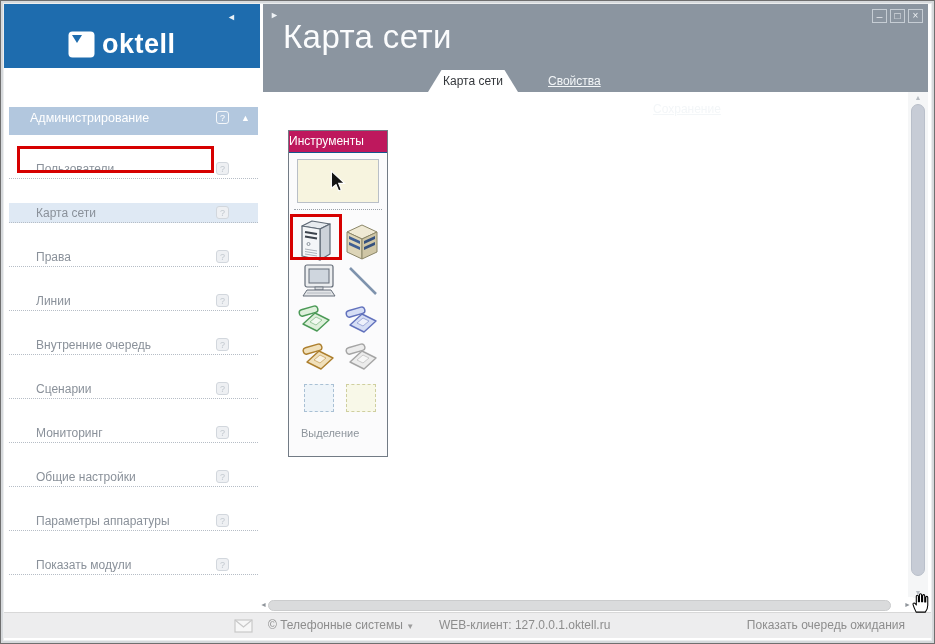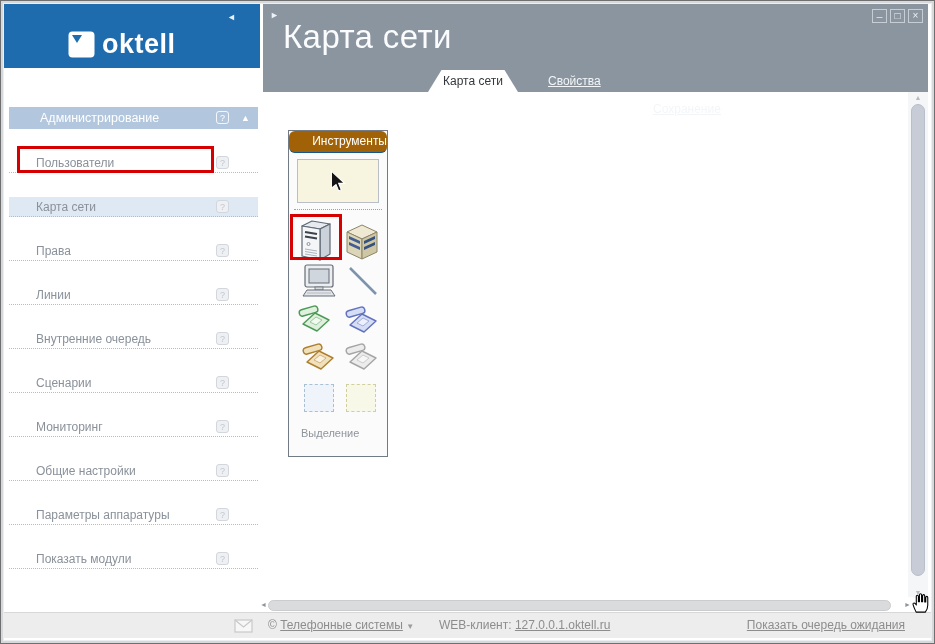--- a/index.html
+++ b/index.html
@@ -18,33 +18,33 @@
   .win-btn{width:15px;height:14px;border:1px solid #c6cdd4;color:#eef1f4;font-size:10px;line-height:11px;text-align:center;cursor:default;}
   .win-btn.min span{position:relative;top:-3px;}
   .tabstrip{position:absolute;left:0;bottom:0;width:100%;height:22px;}
   .tab-active{position:absolute;left:165px;bottom:0;width:90px;height:22px;background:#fff;
     clip-path:polygon(15% 0,85% 0,100% 100%,0 100%);color:#34373b;font-size:12px;text-align:center;line-height:23px;}
   .tab-link{position:absolute;top:4px;color:#f3f6f8;font-size:12px;text-decoration:underline;cursor:pointer;}
   .tab-link.l1{left:285px;}
   .tab-link.l2{left:390px;margin-top:28px;}
   
   .sidebar{position:absolute;left:9px;top:107px;width:249px;}
-  .sb-header{position:relative;height:22px;background:#b2c7de;color:#fff;font-size:12.5px;line-height:22px;padding-left:31px;}
+  .sb-header{position:relative;height:28px;background:#b2c7de;color:#fff;font-size:12.5px;line-height:22px;padding-left:21px;}
   .sb-help{position:absolute;right:29px;top:4px;width:13px;height:13px;border:1px solid rgba(255,255,255,.85);border-radius:3px;
     color:#fff;font-size:9px;line-height:12px;text-align:center;}
   .sb-caret{position:absolute;right:8px;top:5px;color:#fff;font-size:9px;line-height:12px;}
   .srow{position:relative;height:20px;border-bottom:1px dotted #b6bdc6;font-size:12px;color:#8a919a;line-height:20px;padding-left:27px;cursor:pointer;margin-top:24px;}
   .srow.selected{background:#dfe9f4;}
   .qbadge{position:absolute;right:29px;top:3px;width:13px;height:13px;background:#eef0f3;border:1px solid #d2d7dd;border-radius:3px;
     color:#c2c8cf;font-size:9px;line-height:12px;text-align:center;}
   .redbox{position:absolute;border:3px solid #d60000;background:transparent;pointer-events:none;z-index:5;}
   .redbox.sb{left:8px;top:39px;width:197px;height:27px;}
   
   .toolbox{position:absolute;left:288px;top:130px;width:100px;height:327px;background:#fbfbfc;border:1px solid #727b85;}
-  .tb-title{height:22px;background:#a16207;border-bottom:1px solid #14568f;color:#fff;font-size:12px;line-height:21px;text-align:right;border-radius:6px;}
+  .tb-title{height:22px;background:#be185d;border-bottom:1px solid #14568f;color:#fff;font-size:12px;line-height:21px;text-align:left;}
   .cursor-box{position:absolute;left:8px;top:28px;width:82px;height:44px;background:#f7f4df;border:1px solid #b9bfc7;
     display:flex;align-items:center;justify-content:center;cursor:pointer;}
   .tb-sep{position:absolute;left:5px;top:78px;width:88px;border-top:1px dotted #9aa1a8;}
   .tool{position:absolute;cursor:pointer;line-height:0;}
   .redbox.tb{left:1px;top:83px;width:52px;height:46px;}
   .dash-area{width:30px;height:28px;cursor:pointer;}
   .dash-area.blue{border:1px dashed #a9c0d4;background:#eef4f9;}
   .dash-area.yellow{border:1px dashed #cfcf9f;background:#f8f8e8;}
   .tb-footer{position:absolute;left:12px;top:296px;font-size:11px;color:#8e959c;}
   
@@ -62,21 +62,21 @@
   .hscroll .arr.right{right:2px;}
   .hthumb{position:absolute;left:10px;top:3px;width:623px;height:11px;background:#dadbdc;border:1px solid #cbcccd;border-radius:6px;cursor:grab;}
   .hand-cursor{position:absolute;left:910px;top:591px;z-index:20;line-height:0;}
   
   .statusbar{position:absolute;left:4px;top:612px;width:927px;height:26px;background:#ededee;border-top:1px solid #d8d8d8;font-size:12px;color:#8d8d8d;}
   .sb-item{position:absolute;top:5px;white-space:nowrap;}
   .env{left:230px;top:6px;line-height:0;}
   .company{left:264px;}
   .web{left:435px;}
   .queue{right:26px;}
-  .slink{color:#8d8d8d;text-decoration:underline;cursor:pointer;}
+  .slink{color:#8d8d8d;cursor:pointer;}
   .ddarrow{font-size:8px;color:#9c9c9c;}
 </style>
 </head>
 <body>
 
 <div class="screen">
 
   <div class="panel-blue">
     <span class="collapse-arrow">◄</span>
     <div class="logo">

